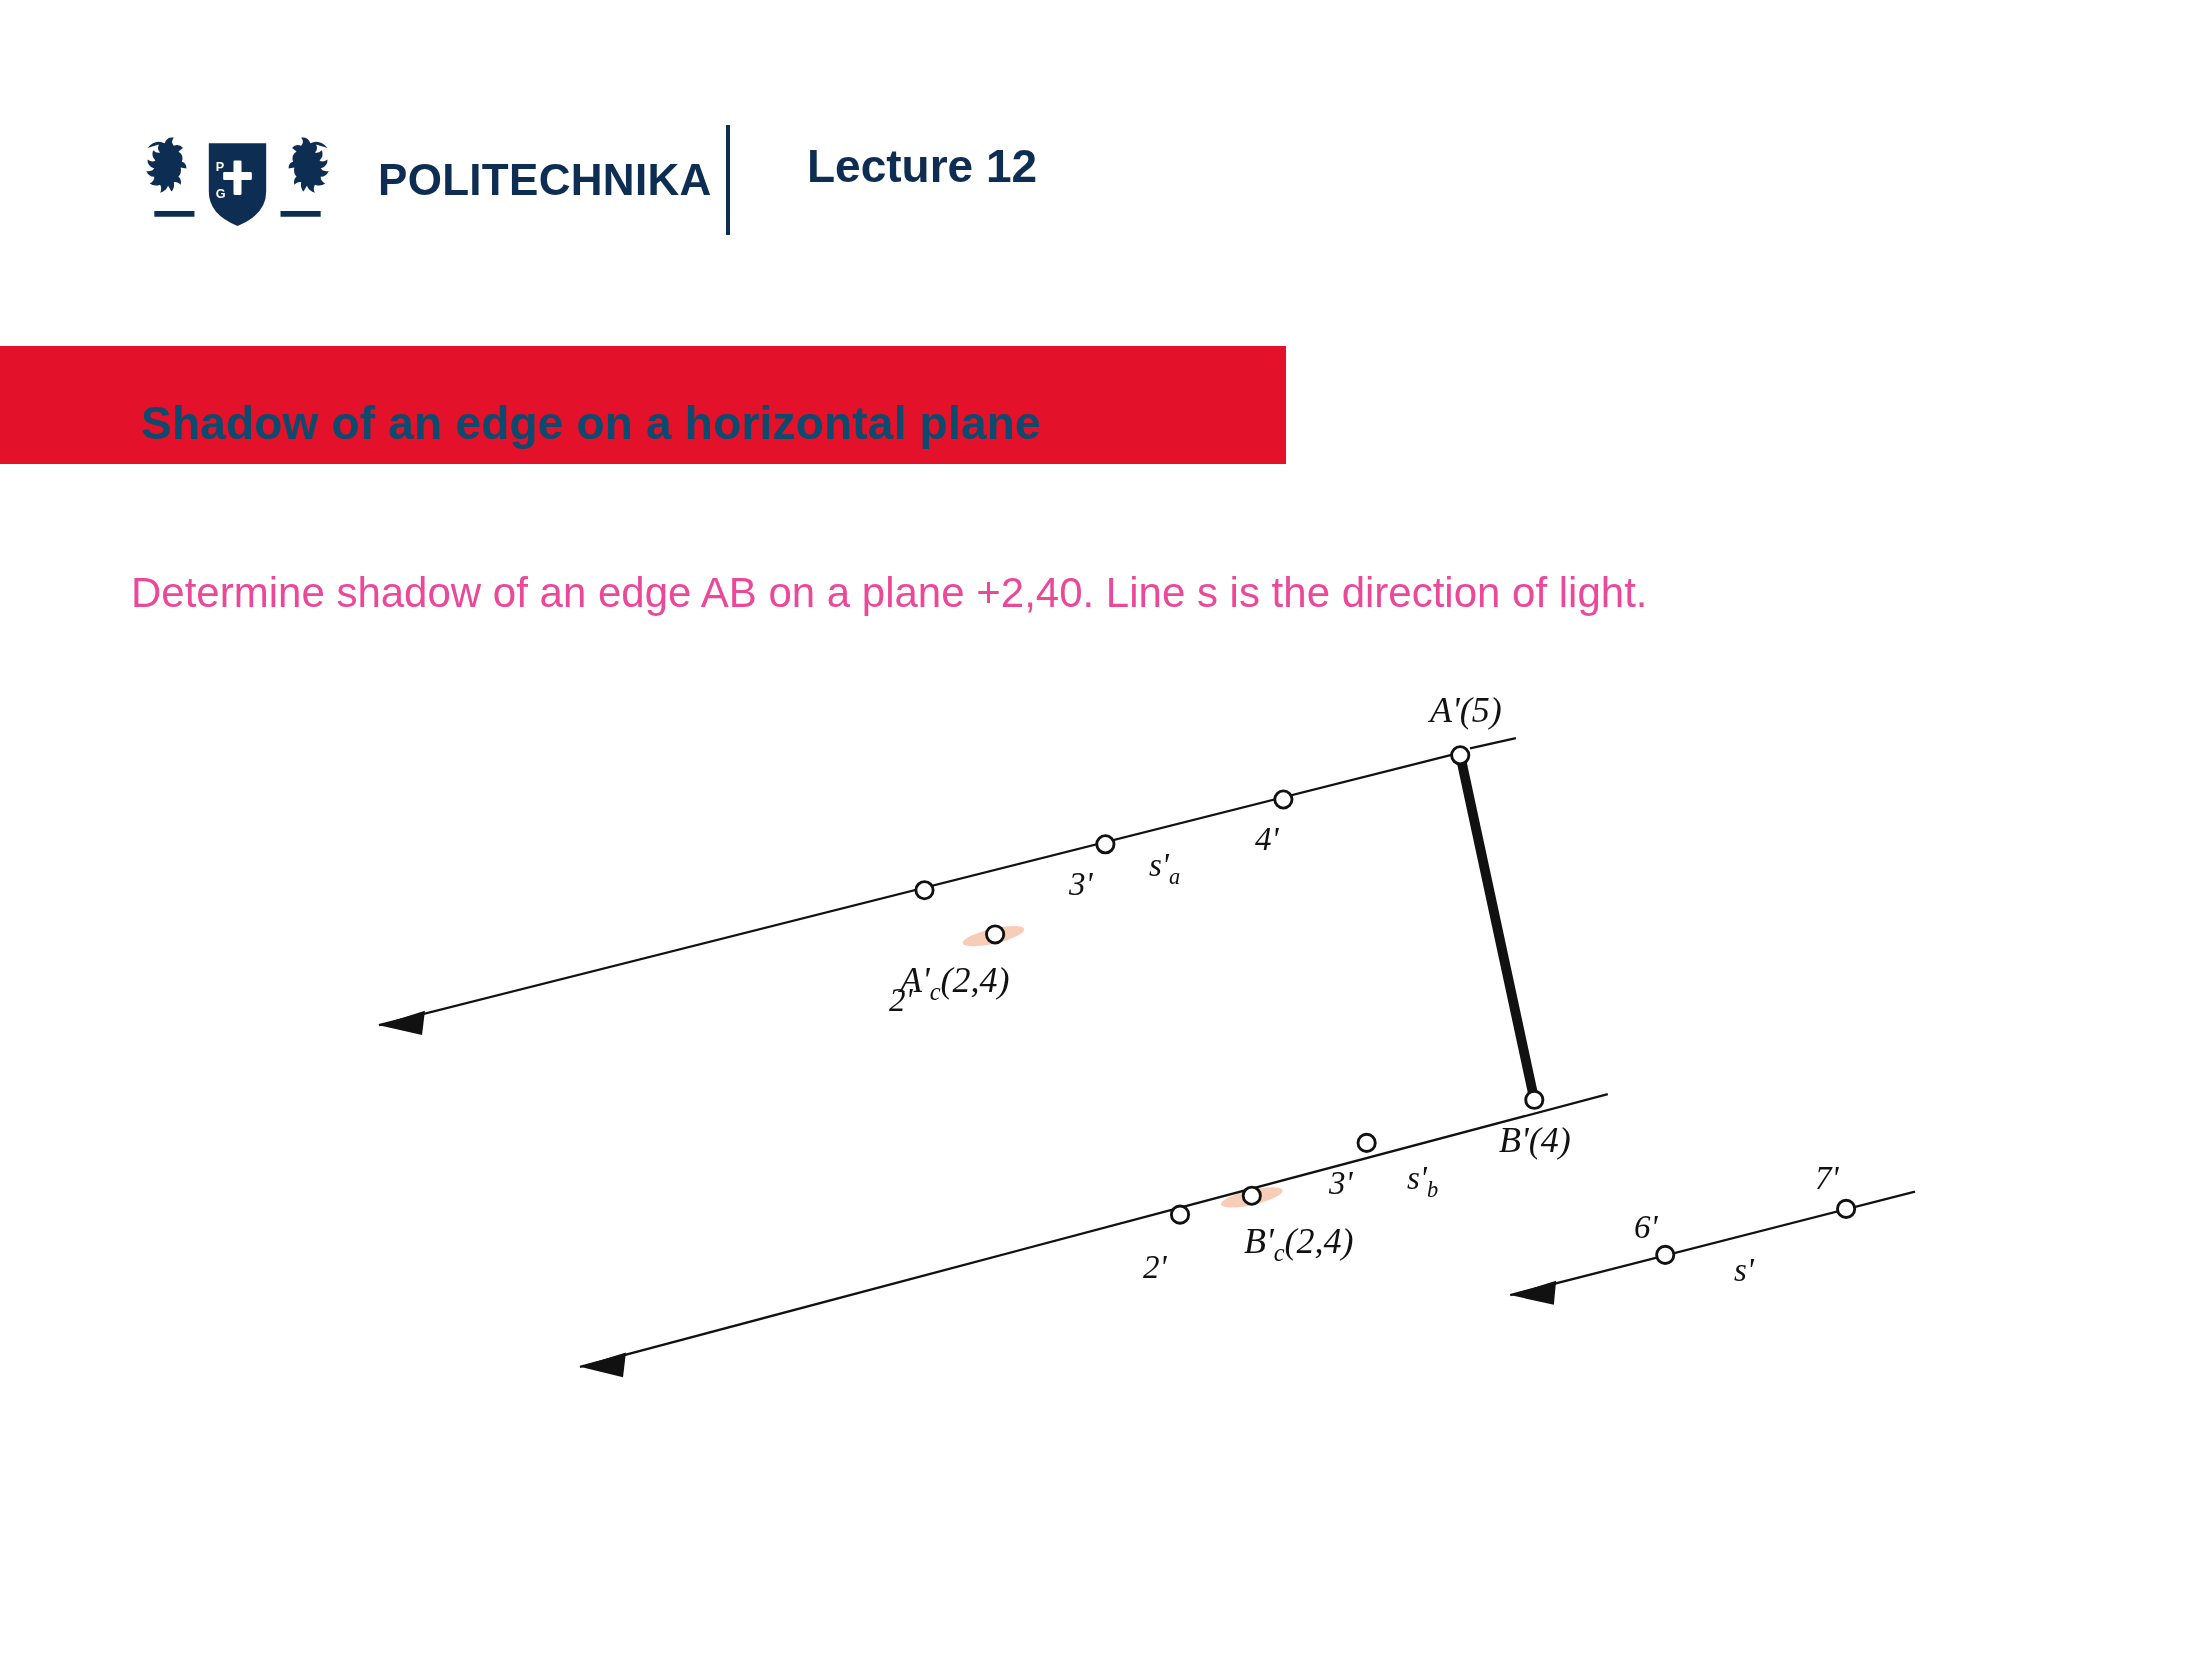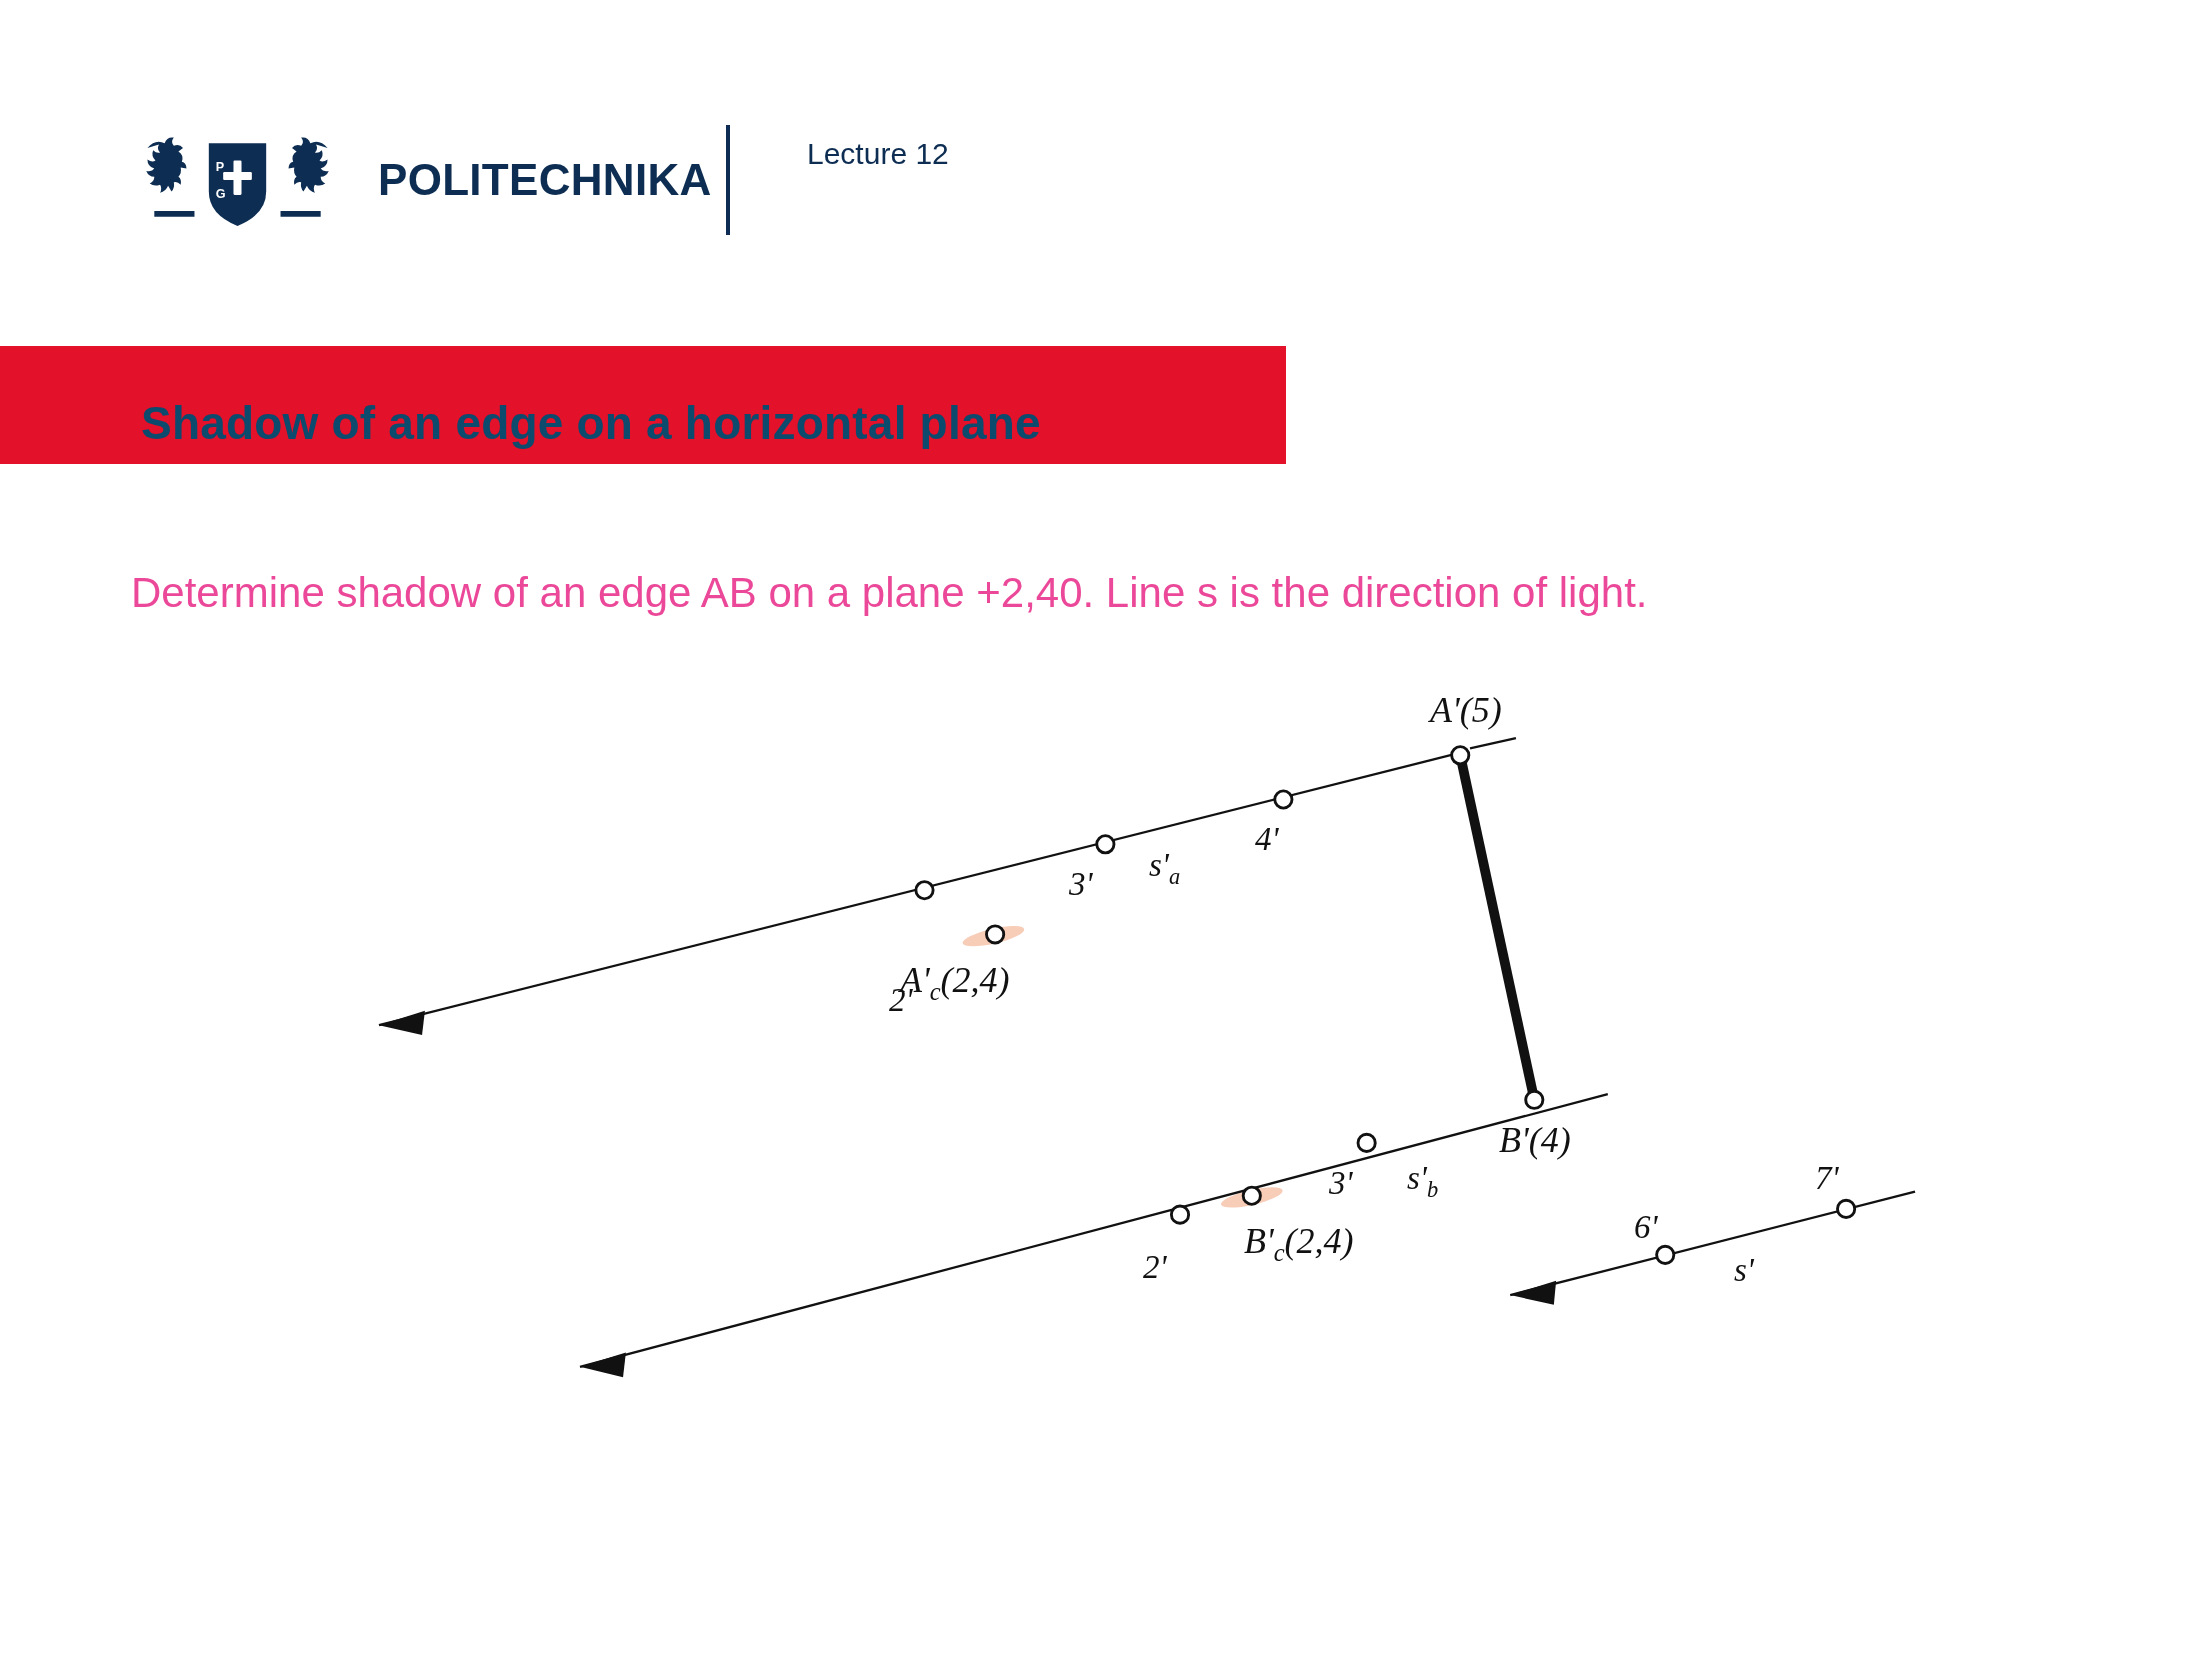--- a/index.html
+++ b/index.html
@@ -50,22 +50,22 @@
     top: 125px;
     width: 4px;
     height: 110px;
     background: #0d2d52;
   }
   .lecture-block {
     position: absolute;
     left: 807px;
     top: 131px;
     color: #0d2d52;
-    font-weight: normal;
-    font-size: 30px;
+    font-weight: bold;
+    font-size: 46px;
     line-height: 1.55;
   }
 
   
   .redbar {
     position: absolute;
     left: 0;
     top: 346px;
     width: 1286px;
     height: 118px;

